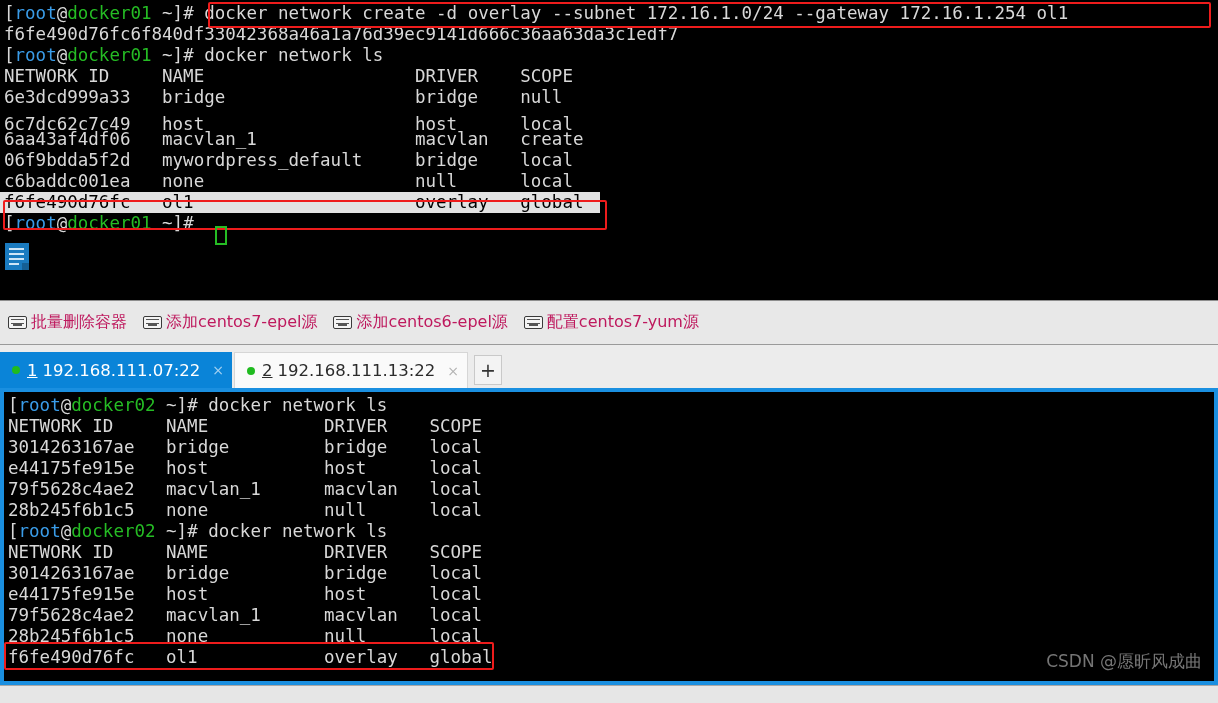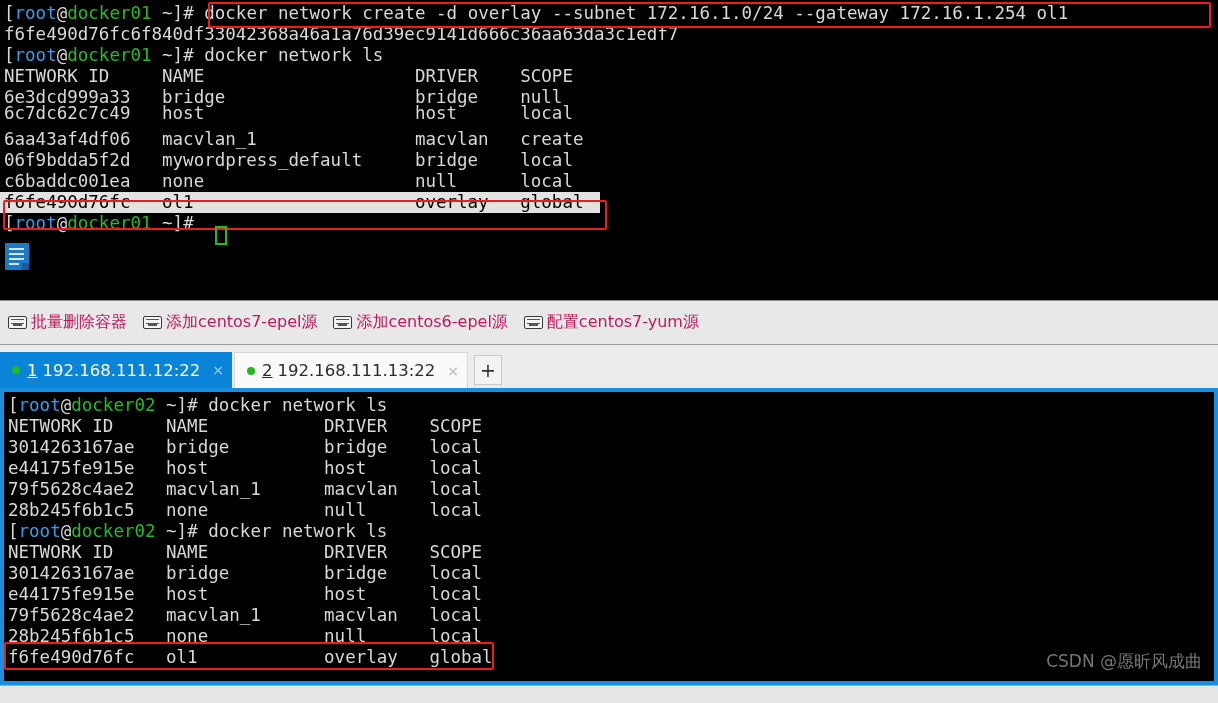--- a/index.html
+++ b/index.html
@@ -198,21 +198,21 @@
 
 <div id="app">
 
   <div class="term-top">
     <div id="top-lines">
         <div class="term-line" style="top: 3px;"><span class="c-brkt">[</span><span class="c-blue">root</span><span class="c-white">@</span><span class="c-green">docker01</span><span class="c-white"> ~]# </span><span class="c-white">docker network create -d overlay --subnet 172.16.1.0/24 --gateway 172.16.1.254 ol1</span></div>
         <div class="term-line" style="top: 24px;">f6fe490d76fc6f840df33042368a46a1a76d39ec9141d666c36aa63da3c1edf7</div>
         <div class="term-line" style="top: 45px;"><span class="c-brkt">[</span><span class="c-blue">root</span><span class="c-white">@</span><span class="c-green">docker01</span><span class="c-white"> ~]# </span><span class="c-white">docker network ls</span></div>
         <div class="term-line" style="top: 66px;">NETWORK ID     NAME                    DRIVER    SCOPE</div>
         <div class="term-line" style="top: 87px;">6e3dcd999a33   bridge                  bridge    null</div>
-        <div class="term-line" style="top: 103px;">6c7dc62c7c49   host                    host      local</div>
+        <div class="term-line" style="top: 114px;">6c7dc62c7c49   host                    host      local</div>
         <div class="term-line" style="top: 129px;">6aa43af4df06   macvlan_1               macvlan   create</div>
         <div class="term-line" style="top: 150px;">06f9bdda5f2d   mywordpress_default     bridge    local</div>
         <div class="term-line" style="top: 171px;">c6baddc001ea   none                    null      local</div>
         <div class="sel-row" style="top: 192px; left: 0px; width: 600px;">f6fe490d76fc   ol1                     overlay   global</div>
         <div class="term-line" style="top: 213px;"><span class="c-brkt">[</span><span class="c-blue">root</span><span class="c-white">@</span><span class="c-green">docker01</span><span class="c-white"> ~]# </span><span class="c-white"></span></div>
       </div>
 
     <div class="redbox" style="left:208px; top:2px; width:1003px; height:26px;"></div>
 
     <div class="redbox" style="left:3px; top:200px; width:604px; height:30px;"></div>
@@ -244,21 +244,21 @@
     <div class="tb-item">
       <span class="kbd-icon"></span>
       <span>配置centos7-yum源</span>
     </div>
   </div>
 
   <div class="tabbar">
     <div class="tab active">
       <span class="dot"></span>
       <span class="num">1</span>
-      <span>192.168.111.12:22</span>
+      <span>192.168.111.07:22</span>
       <span class="xbtn">×</span>
     </div>
     <div class="tab inactive">
       <span class="dot"></span>
       <span class="num">2</span>
       <span>192.168.111.13:22</span>
       <span class="xbtn">×</span>
     </div>
     <div class="newtab">+</div>
   </div>

